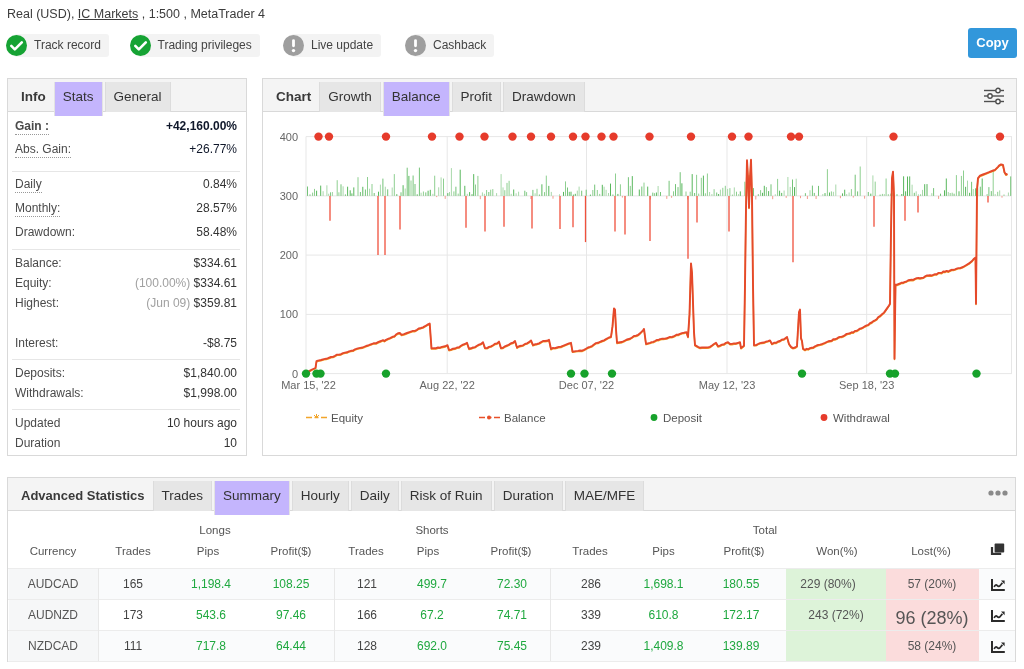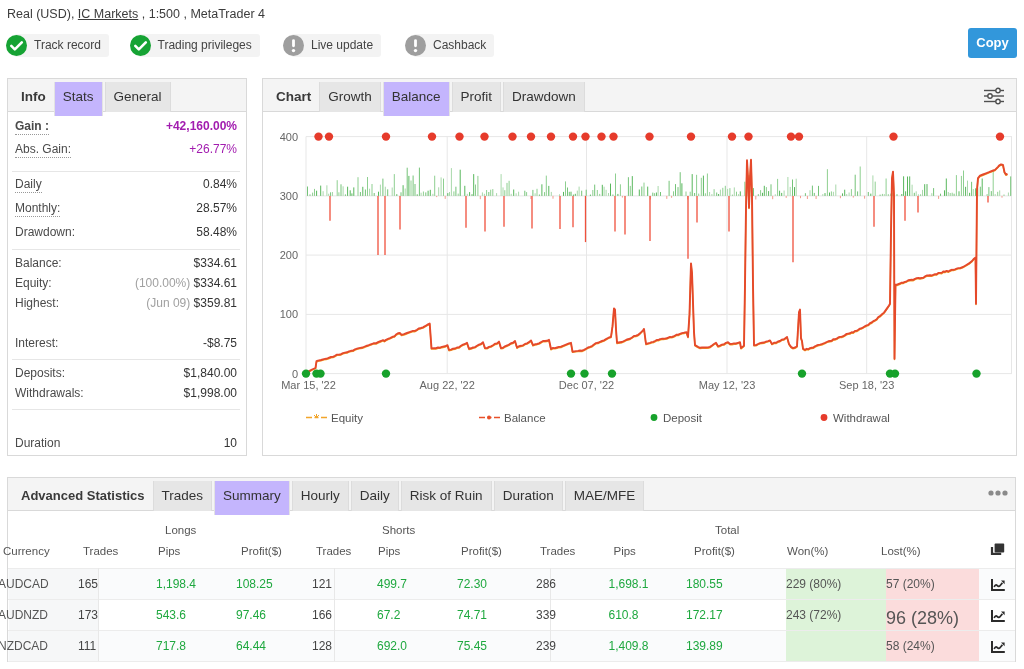--- a/index.html
+++ b/index.html
@@ -10,26 +10,26 @@
 .tab{display:inline-block;height:30px;line-height:30px;margin-top:3px;
   padding:0 8px;margin-right:2px;font-size:13.5px;color:#333;vertical-align:top;white-space:nowrap}
 .tab.first{font-weight:bold;color:#3a3a3a;padding:0 6px 0 13px;background:none}
 .tab.gray{background:#e6e6e6;border-left:1px solid #dcdcdc;border-right:1px solid #dcdcdc}
 .tab.active{background:#c4b5fd;height:34px;border-left:1px solid #e3e3e3;border-right:1px solid #e3e3e3}
 .r{position:absolute;left:7px;right:9px;height:20px;font-size:12px}
 .r .lab{position:absolute;left:0;top:0;color:#4a4a4a}
 .r .val{position:absolute;right:0;top:0;color:#333}
 .dot{border-bottom:1px dotted #999;padding-bottom:1px}
 .sep{position:absolute;left:4px;right:6px;border-top:1px solid #e6e6e6}
-.green{color:#a21caf;}
+.green{color:#0f172a;}
 .gray2{color:#a0a0a0}
 .badge{position:absolute;height:23px;background:#f3f3f3;border-radius:3px;
   font-size:12px;color:#444;line-height:23px;white-space:nowrap}
 .badge .ic{position:absolute;left:-11px;top:-2px}
-.cell{position:absolute;font-size:12px;color:#555;text-align:left}
+.cell{position:absolute;font-size:12px;color:#555;text-align:center}
 </style></head>
 <body>
 <div style="position:absolute;left:7px;top:7px;font-size:12.5px;color:#3c3c3c">Real (USD), <span style="text-decoration:underline">IC Markets</span> , 1:500 , MetaTrader 4</div>
 <div class="badge" style="left:14px;top:34px;padding-left:20px;padding-right:8px"><svg class="ic" width="27" height="27" viewBox="0 0 27 27">
       <circle cx="13.5" cy="13.5" r="10.5" fill="#16a334"></circle>
       <path d="M8.3 13.8 l3.5 3.5 l7 -7" stroke="#fff" stroke-width="2.6" fill="none" stroke-linecap="round" stroke-linejoin="round"></path>
     </svg>Track record</div>
 <div class="badge" style="left:137.5px;top:34px;padding-left:20px;padding-right:8px"><svg class="ic" width="27" height="27" viewBox="0 0 27 27">
       <circle cx="13.5" cy="13.5" r="10.5" fill="#16a334"></circle>
       <path d="M8.3 13.8 l3.5 3.5 l7 -7" stroke="#fff" stroke-width="2.6" fill="none" stroke-linecap="round" stroke-linejoin="round"></path>
@@ -83,20 +83,24 @@
       <span class="lab">Interest:</span>
       <span class="val">-$8.75</span>
     </div>
 <div class="r" style="top:287px">
       <span class="lab">Deposits:</span>
       <span class="val">$1,840.00</span>
     </div>
 <div class="r" style="top:307px">
       <span class="lab">Withdrawals:</span>
       <span class="val">$1,998.00</span>
+    </div>
+<div class="r" style="top:337px">
+      <span class="lab">Updated</span>
+      <span class="val">10 hours ago</span>
     </div>
 <div class="r" style="top:357px">
       <span class="lab">Duration</span>
       <span class="val">10</span>
     </div>
 <div class="sep" style="top:91.5px"></div>
 <div class="sep" style="top:169.5px"></div>
 <div class="sep" style="top:279.5px"></div>
 <div class="sep" style="top:329.5px"></div>
 </div>

